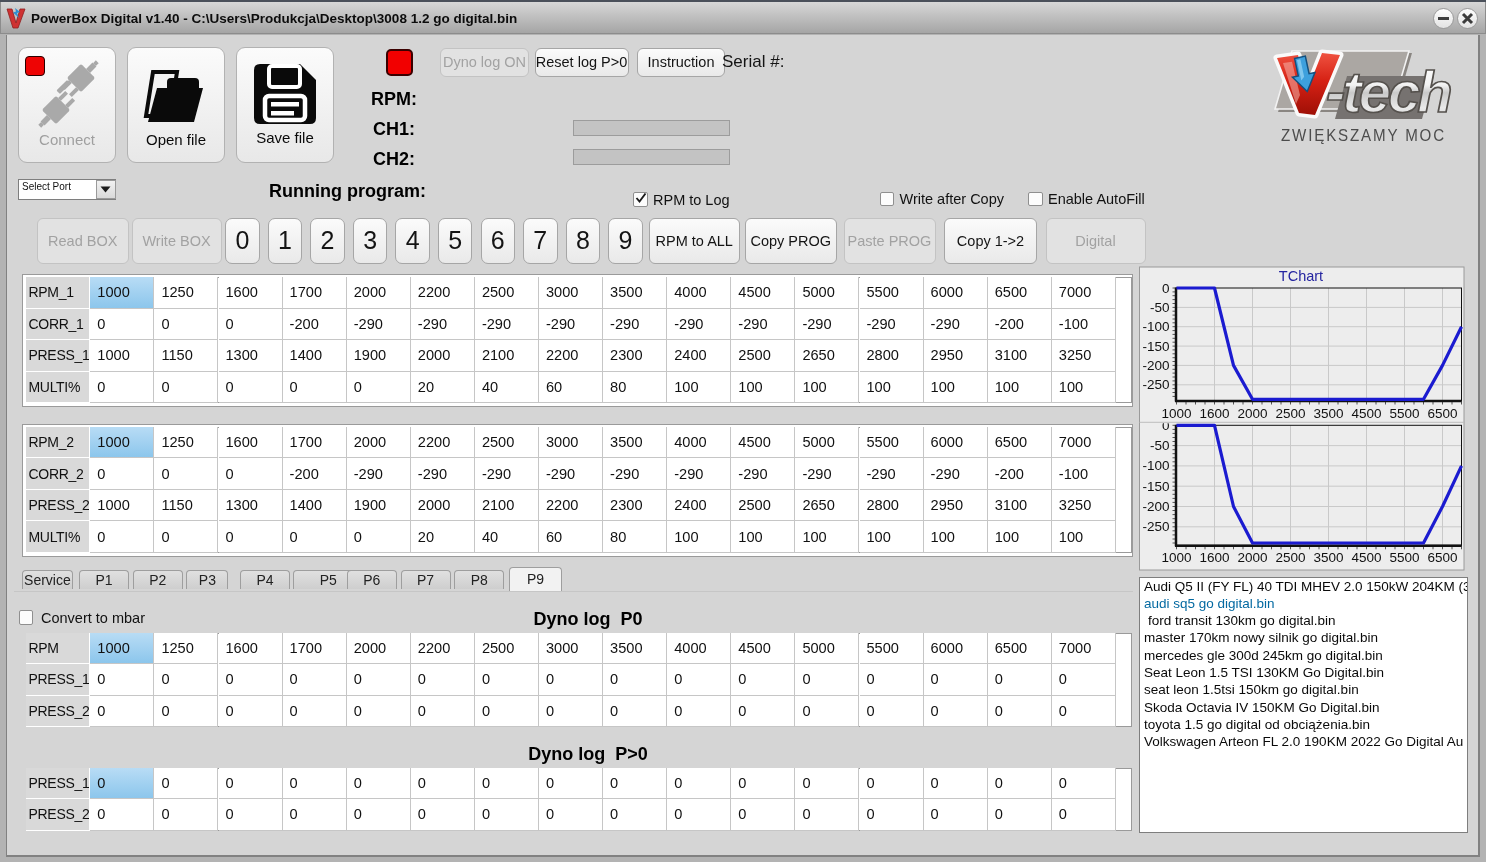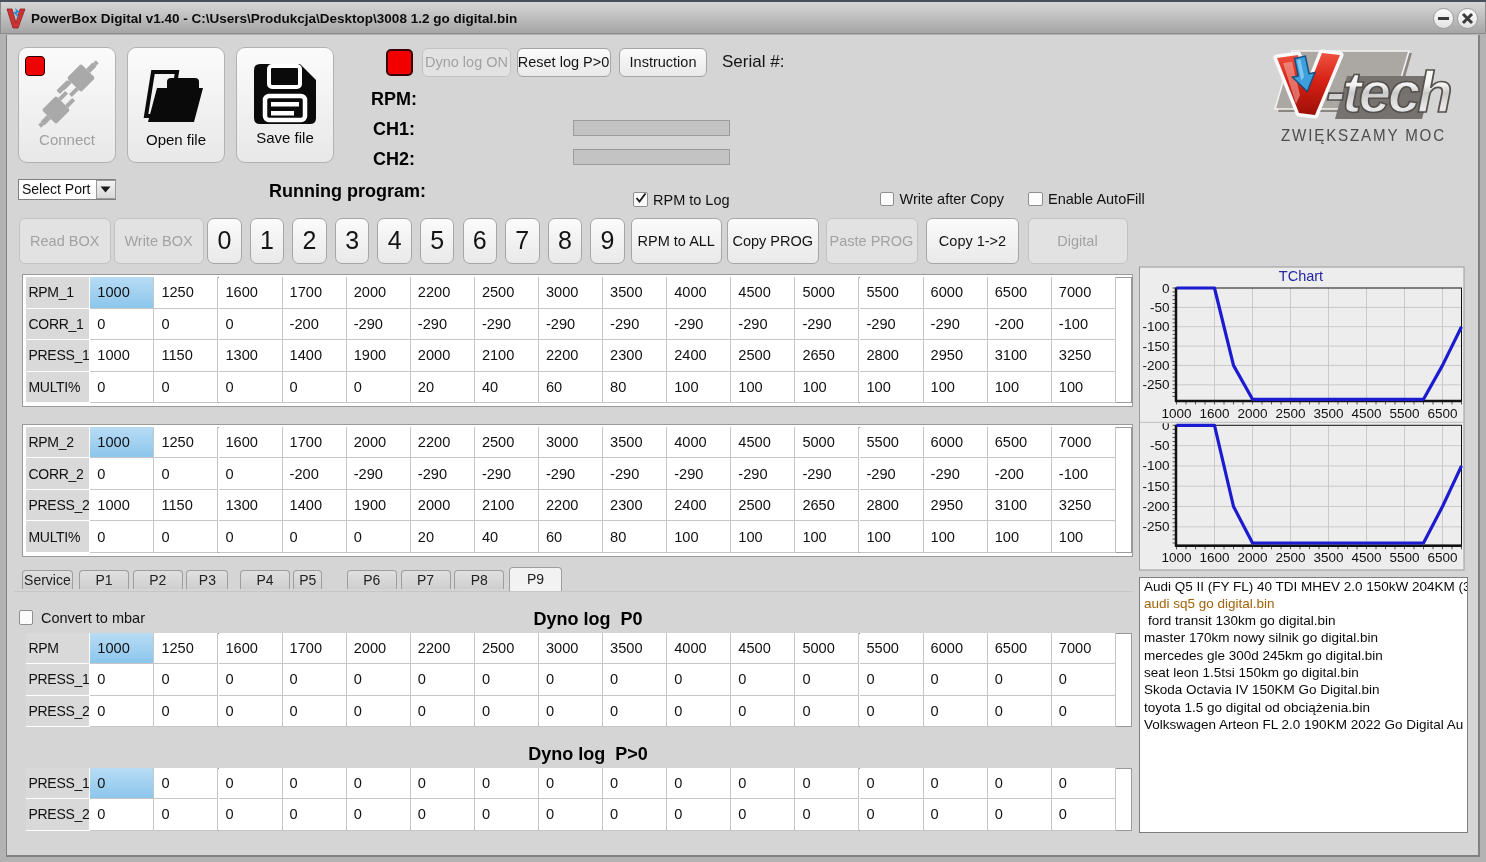--- a/index.html
+++ b/index.html
@@ -1,19 +1,19 @@
 <!DOCTYPE html>
 <html><head><meta charset="utf-8"><title>PowerBox</title><style>
 *{margin:0;padding:0;box-sizing:border-box;}
 html,body{width:1486px;height:862px;overflow:hidden;}
 body{font-family:"Liberation Sans",sans-serif;background:#b3b3b3;position:relative;}
 div{position:absolute;}
 svg{position:absolute;}
 .btn{background:linear-gradient(#fbfbfb,#e9e9e9);border:1px solid #a6a6a6;border-radius:6px;color:#141414;
- display:flex;align-items:center;justify-content:center;font-size:14.5px;white-space:nowrap;}
+ display:flex;align-items:center;justify-content:center;font-size:14.5px;white-space:nowrap;margin-left:18px;}
 .btn.dis{background:#e2e2e2;border:1px solid #c3c3c3;color:#a2a2a2;}
 .bigbtn{background:linear-gradient(#fbfbfb,#e8e8e8);border:1px solid #b2b2b2;border-radius:9px;}
 .tlab{background:#d9d9d9;border-right:1px solid #fff;border-bottom:1px solid #fff;
  font-size:14px;color:#111;display:flex;align-items:center;padding-left:3px;overflow:hidden;white-space:nowrap;letter-spacing:-0.3px;}
 .tcell{background:#fff;border-right:1px solid #c6c6c6;border-bottom:1px solid #c6c6c6;font-size:14.6px;color:#111;
  display:flex;align-items:center;padding-left:7px;overflow:hidden;}
 .tcell.hl{background:linear-gradient(#b8dcf5,#8cc6ec);}
 .tctr{border:1px solid #9a9a9a;background:#fff;}
 .cb{background:#fcfcfc;border:1px solid #8f8f8f;border-radius:2px;}
 .cblab{font-size:14.5px;color:#111;white-space:nowrap;}
@@ -80,21 +80,21 @@
 <div class="btn dis" style="left:422px;top:47.5px;width:89px;height:29px;">Dyno log ON</div>
 <div class="btn" style="left:516.5px;top:47.5px;width:94px;height:29px;">Reset log P&gt;0</div>
 <div class="btn" style="left:619px;top:47.5px;width:88px;height:29px;">Instruction</div>
 <div style="left:722px;top:52px;width:120px;height:20px;font-size:17px;color:#141414;">Serial #:</div>
 <div class="bold" style="left:371px;top:88.5px;width:70px;height:20px;font-size:18px;">RPM:</div>
 <div class="bold" style="left:373px;top:118.5px;width:70px;height:20px;font-size:18px;">CH1:</div>
 <div class="bold" style="left:373px;top:148.5px;width:70px;height:20px;font-size:18px;">CH2:</div>
 <div style="left:572.5px;top:119.5px;width:157.5px;height:16px;background:#c3c3c3;border:1px solid #9c9c9c;"></div>
 <div style="left:572.5px;top:148.5px;width:157.5px;height:16.5px;background:#c3c3c3;border:1px solid #9c9c9c;"></div>
 <div style="left:18px;top:178.5px;width:98px;height:21.5px;background:#fff;border:1px solid #7e7e7e;"></div>
-<div style="left:22px;top:181px;width:75px;height:17px;font-size:14px;color:#111;white-space:nowrap;">Select Port</div>
+<div style="left:22px;top:181px;width:75px;height:17px;font-size:10px;color:#111;white-space:nowrap;">Select Port</div>
 <div style="left:96px;top:179.5px;width:19.5px;height:19.5px;background:linear-gradient(#f2f2f2,#d9d9d9);border:1px solid #9a9a9a;"></div>
 <svg style="left:100px;top:186px;width:11px;height:7px;" viewBox="0 0 11 7">
     <path d="M0.5 0.5 L10.5 0.5 L5.5 6.5 Z" fill="#1a1a1a"></path>
   </svg>
 <div class="bold" style="left:269px;top:180.5px;width:220px;height:20px;font-size:18px;">Running program:</div>
 <div class="cb" style="left:633px;top:192px;width:14.5px;height:14.5px;"></div>
 <svg style="left:634px;top:191px;width:14px;height:14px;" viewBox="0 0 14 14">
     <path d="M2.5 7 L5.5 10.5 L11.5 2.5" fill="none" stroke="#1a1a1a" stroke-width="1.9"></path>
   </svg>
 <div class="cblab" style="left:653px;top:191.5px;">RPM to Log</div>
@@ -257,21 +257,21 @@
 <div class="tcell" style="left:795.3999999999999px;top:521.4px;width:64.1px;height:31.5px;">100</div>
 <div class="tcell" style="left:859.4999999999999px;top:521.4px;width:64.1px;height:31.5px;">100</div>
 <div class="tcell" style="left:923.5999999999999px;top:521.4px;width:64.1px;height:31.5px;">100</div>
 <div class="tcell" style="left:987.6999999999998px;top:521.4px;width:64.1px;height:31.5px;">100</div>
 <div class="tcell" style="left:1051.8px;top:521.4px;width:64.1px;height:31.5px;">100</div>
 <div class="tab" style="left:21.5px;top:569.5px;width:51.8px;height:19.5px;">Service</div>
 <div class="tab" style="left:79px;top:569.5px;width:50px;height:19.5px;">P1</div>
 <div class="tab" style="left:132.7px;top:569.5px;width:50px;height:19.5px;">P2</div>
 <div class="tab" style="left:186.4px;top:569.5px;width:42px;height:19.5px;">P3</div>
 <div class="tab" style="left:240px;top:569.5px;width:50px;height:19.5px;">P4</div>
-<div class="tab" style="left:293.2px;top:569.5px;width:29px;height:19.5px;">P5</div>
+<div class="tab" style="left:293.2px;top:569.5px;width:70px;height:19.5px;">P5</div>
 <div class="tab" style="left:346.8px;top:569.5px;width:50px;height:19.5px;">P6</div>
 <div class="tab" style="left:400.5px;top:569.5px;width:50px;height:19.5px;">P7</div>
 <div class="tab" style="left:454.2px;top:569.5px;width:50px;height:19.5px;">P8</div>
 <div class="tab" style="left:508.7px;top:567px;width:53.5px;height:23.7px;background:#f2f2f2;">P9</div>
 <div style="left:14px;top:590.5px;width:1119px;height:1px;background:#c6c6c6;"></div>
 <div class="cb" style="left:18.5px;top:610px;width:14.5px;height:14.5px;"></div>
 <div class="cblab" style="left:41px;top:609.5px;">Convert to mbar</div>
 <div class="bold" style="left:26px;top:609px;width:1124px;height:20px;font-size:18px;text-align:center;">Dyno log&nbsp; P0</div>
 <div style="left:25.5px;top:633px;width:1106.0px;height:93.9px;background:#fff;border:1px solid #9a9a9a;box-sizing:border-box;"></div>
 <div class="tlab" style="left:25.5px;top:633.0px;width:64.8px;height:31.3px;">RPM</div>
@@ -551,24 +551,25 @@
     <text x="1252.5" y="561.5" text-anchor="middle" font-size="13.5" fill="#111" font-family="Liberation Sans">2000</text>
     <text x="1290.5" y="561.5" text-anchor="middle" font-size="13.5" fill="#111" font-family="Liberation Sans">2500</text>
     <text x="1328.5" y="561.5" text-anchor="middle" font-size="13.5" fill="#111" font-family="Liberation Sans">3500</text>
     <text x="1366.5" y="561.5" text-anchor="middle" font-size="13.5" fill="#111" font-family="Liberation Sans">4500</text>
     <text x="1404.5" y="561.5" text-anchor="middle" font-size="13.5" fill="#111" font-family="Liberation Sans">5500</text>
     <text x="1442.5" y="561.5" text-anchor="middle" font-size="13.5" fill="#111" font-family="Liberation Sans">6500</text>
     <text x="1301" y="281" text-anchor="middle" font-size="14.5" fill="#2525a0" font-family="Liberation Sans">TChart</text>
   </svg>
 <div style="left:1139px;top:576.5px;width:328.5px;height:256px;background:#fff;border:1px solid #7e7e7e;overflow:hidden;">
     <div style="position:static;font-size:13.5px;color:#0a0a0a;line-height:17.3px;padding-left:4px;white-space:nowrap;">Audi Q5 II (FY FL) 40 TDI MHEV 2.0 150kW 204KM (3</div>
-    <div style="position:static;font-size:13.5px;color:#a16207;line-height:17.3px;padding-left:4px;white-space:nowrap;">audi sq5 go digital.bin</div>
+    <div style="position:static;font-size:13.5px;color:#0369a1;line-height:17.3px;padding-left:4px;white-space:nowrap;">audi sq5 go digital.bin</div>
     <div style="position:static;font-size:13.5px;color:#0a0a0a;line-height:17.3px;padding-left:8px;white-space:nowrap;">ford transit 130km go digital.bin</div>
     <div style="position:static;font-size:13.5px;color:#0a0a0a;line-height:17.3px;padding-left:4px;white-space:nowrap;">master 170km nowy silnik go digital.bin</div>
     <div style="position:static;font-size:13.5px;color:#0a0a0a;line-height:17.3px;padding-left:4px;white-space:nowrap;">mercedes gle 300d 245km go digital.bin</div>
+    <div style="position:static;font-size:13.5px;color:#0a0a0a;line-height:17.3px;padding-left:4px;white-space:nowrap;">Seat Leon 1.5 TSI 130KM Go Digital.bin</div>
     <div style="position:static;font-size:13.5px;color:#0a0a0a;line-height:17.3px;padding-left:4px;white-space:nowrap;">seat leon 1.5tsi 150km go digital.bin</div>
     <div style="position:static;font-size:13.5px;color:#0a0a0a;line-height:17.3px;padding-left:4px;white-space:nowrap;">Skoda Octavia IV 150KM Go Digital.bin</div>
     <div style="position:static;font-size:13.5px;color:#0a0a0a;line-height:17.3px;padding-left:4px;white-space:nowrap;">toyota 1.5 go digital od obciążenia.bin</div>
     <div style="position:static;font-size:13.5px;color:#0a0a0a;line-height:17.3px;padding-left:4px;white-space:nowrap;">Volkswagen Arteon FL 2.0 190KM 2022 Go Digital Au</div>
   </div>
 <svg style="left:1262px;top:44px;width:200px;height:104px;" viewBox="0 0 200 104">
 <defs>
 <linearGradient id="met" x1="0" y1="0" x2="0" y2="1">
  <stop offset="0" stop-color="#ffffff"></stop>
         <stop offset="0.40" stop-color="#f2f2f2"></stop>

